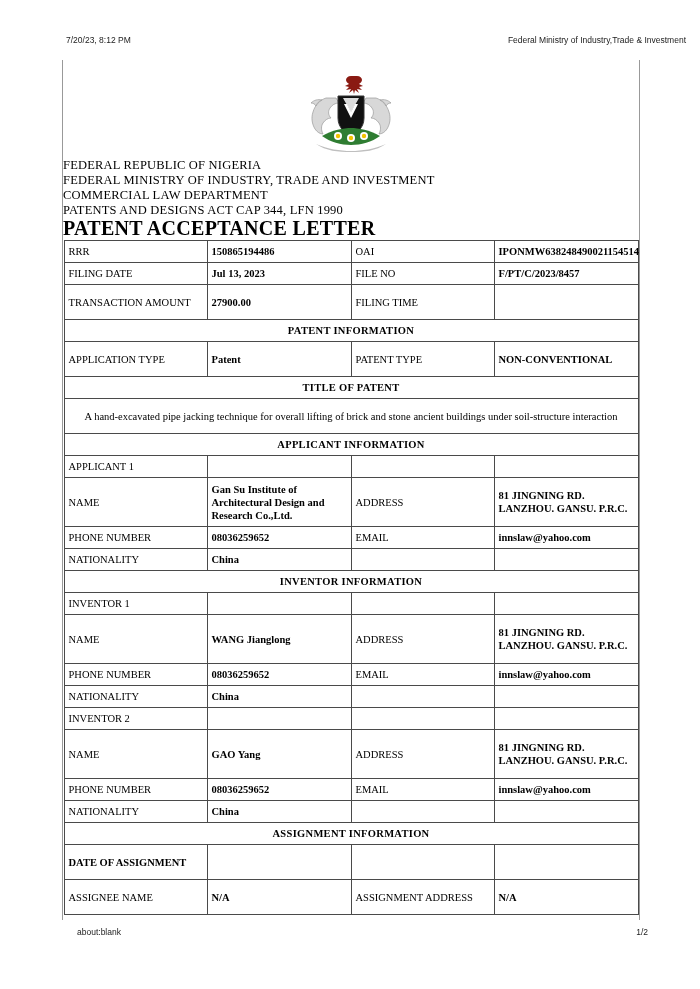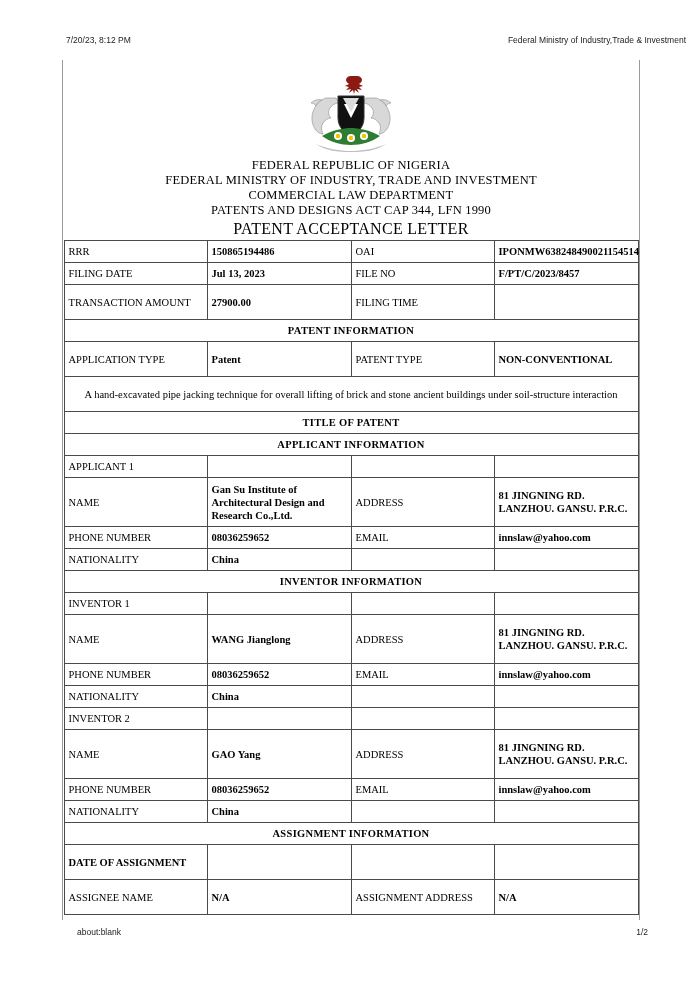--- a/index.html
+++ b/index.html
@@ -74,31 +74,30 @@
   .crest-wrap {
     text-align: center;
     padding-top: 14px;
     height: 84px;
   }
   .crest {
     display: inline-block;
   }
 
   .heading {
-    text-align: center;
     font-family: "Liberation Serif", serif;
     font-size: 12.5px;
     line-height: 15px;
     letter-spacing: 0.2px;
   }
   .heading .line { display: block; }
   .heading .title {
     display: block;
-    font-weight: normal;
-    font-size: 16px;
+    font-weight: bold;
+    font-size: 20px;
     margin-top: 3px;
     margin-bottom: 4px;
     letter-spacing: 0.3px;
   }
 
   table.doc {
     border-collapse: collapse;
     width: 574px;
     margin: 4px auto 0 auto;
     table-layout: fixed;
@@ -220,24 +219,24 @@
       <tr>
         <td class="section" colspan="4">PATENT INFORMATION</td>
       </tr>
       <tr>
         <td class="lbl" style="height:30px;">APPLICATION TYPE</td>
         <td class="val">Patent</td>
         <td class="lbl">PATENT TYPE</td>
         <td class="wrapval">NON-CONVENTIONAL</td>
       </tr>
       <tr>
+        <td class="section" colspan="4">TITLE OF PATENT</td>
+      </tr>
+      <tr>
         <td class="titleval" colspan="4" style="height:30px;">A hand-excavated pipe jacking technique for overall lifting of brick and stone ancient buildings under soil-structure interaction</td>
-      </tr>
-      <tr>
-        <td class="section" colspan="4">TITLE OF PATENT</td>
       </tr>
       <tr>
         <td class="section" colspan="4">APPLICANT INFORMATION</td>
       </tr>
       <tr>
         <td class="lbl">APPLICANT 1</td>
         <td></td>
         <td></td>
         <td></td>
       </tr>

